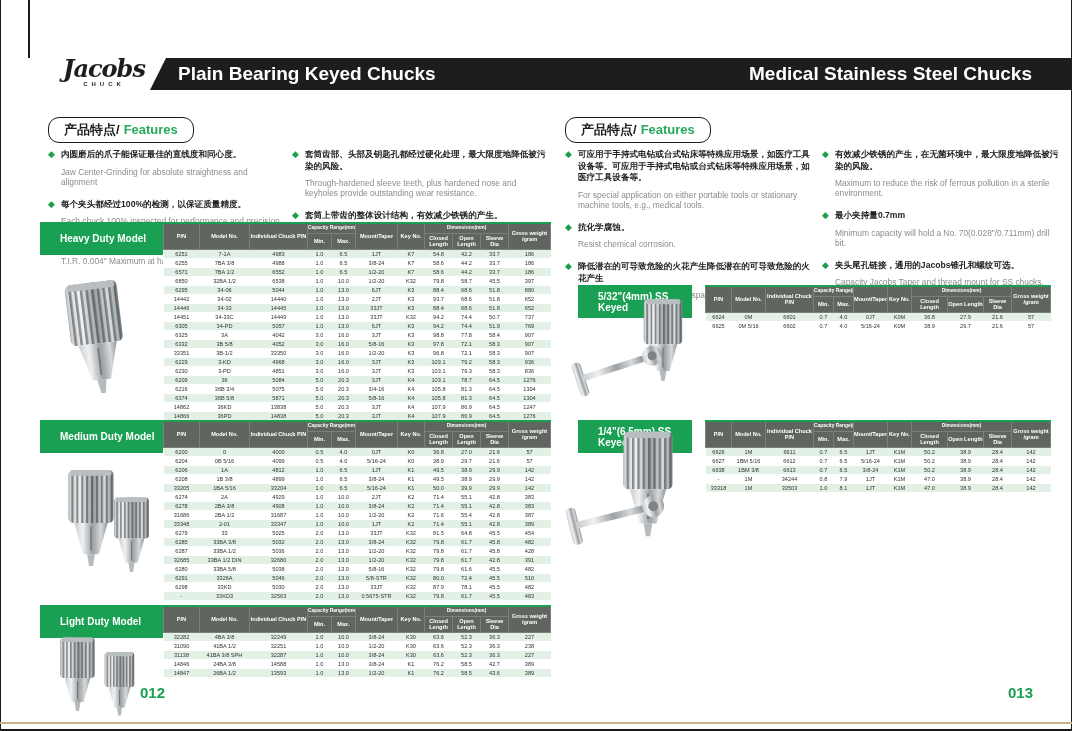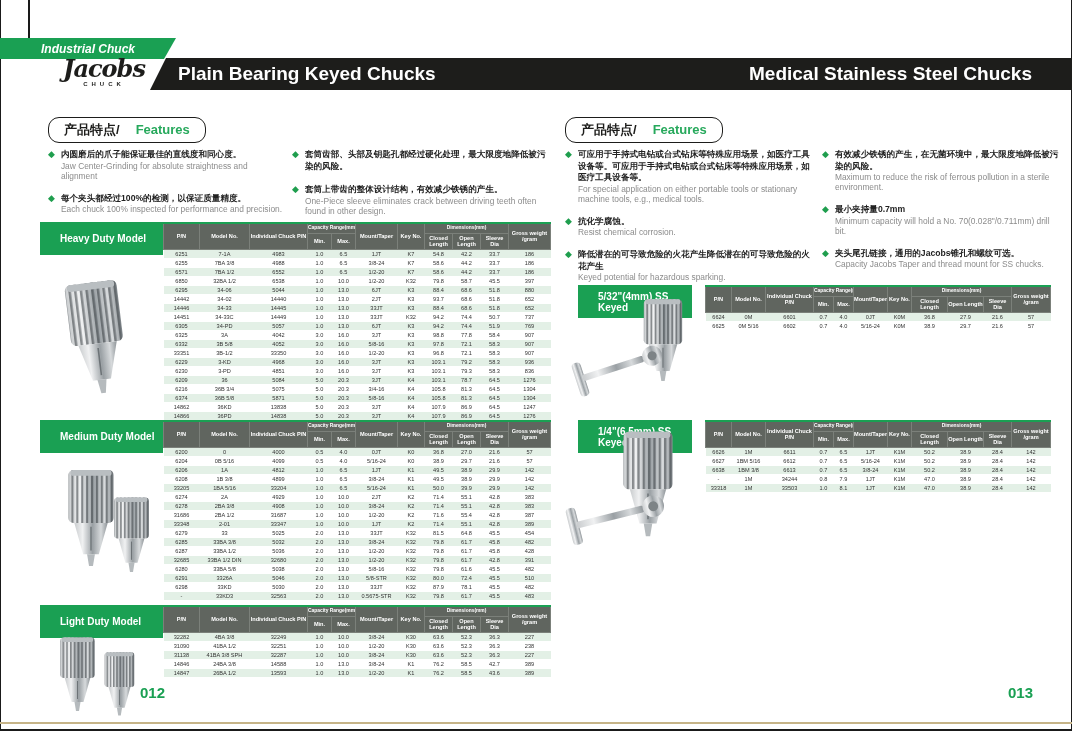--- a/index.html
+++ b/index.html
@@ -20,27 +20,27 @@
             display:flex;align-items:center;justify-content:space-between;box-sizing:border-box;padding:0 40px 0 28px;}
   .titlebar .t{font-weight:bold;font-size:19px;text-align:center;}
   .logo{position:absolute;left:58px;top:56px;width:92px;text-align:center;}
   .logo-script{font-family:"DejaVu Serif","Liberation Serif",serif;font-style:italic;font-weight:bold;
                font-size:24px;line-height:25px;letter-spacing:-1px;}
   .logo-sub{font-size:6px;letter-spacing:4px;font-weight:bold;line-height:6px;}
 
   
   .featbox{position:absolute;border:1.6px solid #1d1d1b;border-radius:11px;padding:3px 15px;background:#fff;
            font-size:13px;font-weight:bold;white-space:nowrap;}
-  .fb-zh{color:#1d1d1b;} .fb-en{color:#27a95c;margin-left:16px;}
+  .fb-zh{color:#1d1d1b;} .fb-en{color:#27a95c;margin-left:4px;}
   .featcol{position:absolute;display:flex;flex-direction:column;gap:12px;}
   .feat{display:flex;gap:6px;align-items:flex-start;}
   .dia{color:#1f9e4e;font-size:9px;line-height:11px;flex:0 0 auto;}
   .ftxt{display:block;}
   .zh{display:block;font-size:8.6px;font-weight:bold;color:#222;line-height:11.5px;}
-  .en{display:block;font-size:8.4px;color:#8c8c8c;line-height:10px;margin-top:0;}
+  .en{display:block;font-size:8.4px;color:#8c8c8c;line-height:10px;margin-top:6px;}
 
   
   .sec-label{position:absolute;height:33px;background:#1aa053;color:#fff;font-weight:bold;font-size:10px;
              display:flex;align-items:center;padding-left:20px;box-sizing:border-box;}
 
   
   table.spec{position:absolute;border-collapse:collapse;table-layout:fixed;border-top:2px solid #1aa053;
              font-size:5.6px;background:#fff;}
   .spec th{background:#60655f;color:#fff;font-weight:bold;border:0.5px solid #7b807a;
            padding:1px 0;line-height:6.5px;text-align:center;overflow:hidden;}
@@ -84,23 +84,20 @@
         <circle cx="90" cy="22.5" r="11" fill="url(#gm)"></circle>
         <circle cx="90" cy="22.5" r="5" fill="#7d8386"></circle>
       </symbol>
     </defs>
   </svg>
 
   <div class="edge l"></div>
   <div class="edge r"></div>
   <div class="tick"></div>
 
-  <div class="banner">
-    <span>Industrial Chuck</span>
-  </div>
   <div class="titlebar">
     <span class="t">Plain Bearing Keyed Chucks</span>
     <span class="t">Medical Stainless Steel  Chucks</span>
   </div>
   <div class="logo">
     <div class="logo-script">Jacobs</div>
     <div class="logo-sub">CHUCK</div>
   </div>
 
   <div class="featbox" style="left:48px;top:117px">
@@ -127,20 +124,21 @@
           <span class="zh">同心度指标 Runout Spec:</span>
           <span class="en">T.I.R. 0.004" Maximum at half capacity.</span>
         </span>
       </div>
     </div>
   <div class="featcol" style="left:292px;top:149px;width:258px">
       <div class="feat">
         <span class="dia">◆</span>
         <span class="ftxt">
           <span class="zh">套筒齿部、头部及钥匙孔都经过硬化处理，最大限度地降低被污染的风险。</span>
+          <span class="en">Through-hardened sleeve teeth, plus hardened nose and keyholes provide outstanding wear resistance.</span>
         </span>
       </div>
       <div class="feat">
         <span class="dia">◆</span>
         <span class="ftxt">
           <span class="zh">套筒上带齿的整体设计结构，有效减少铁锈的产生。</span>
           <span class="en">One-Piece sleeve eliminates crack between driving teeth often found in other design.</span>
         </span>
       </div>
     </div>

